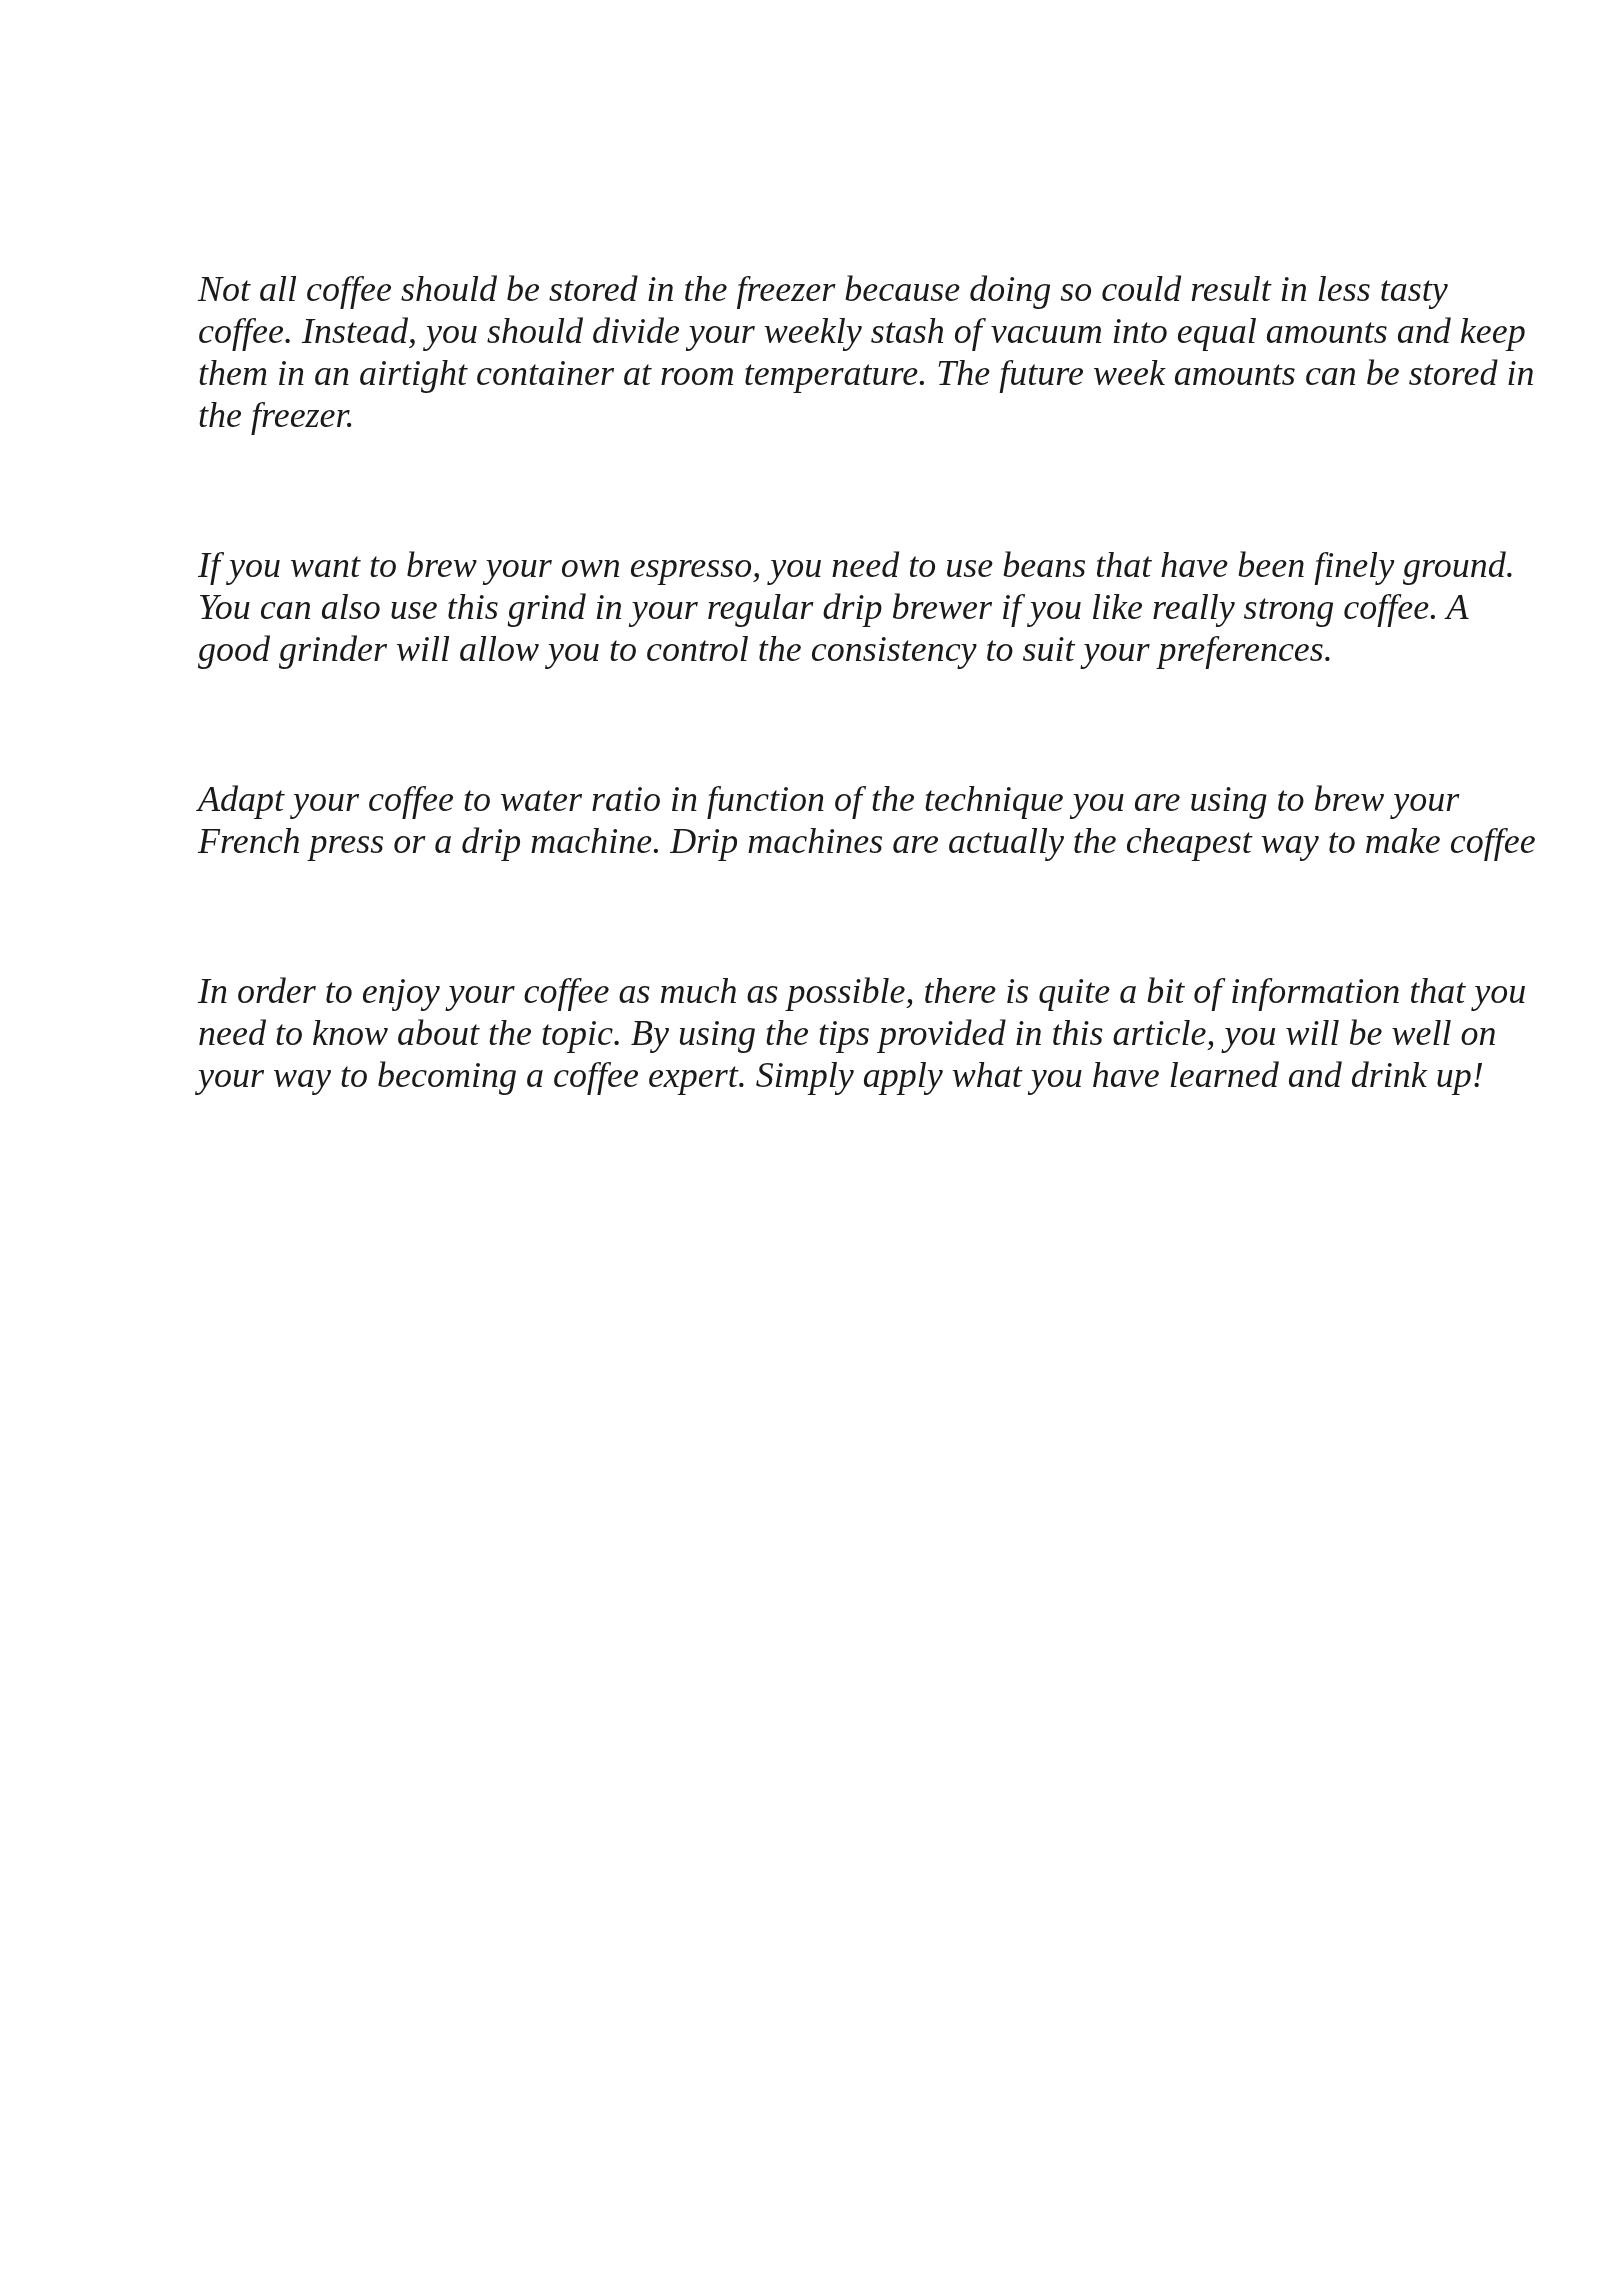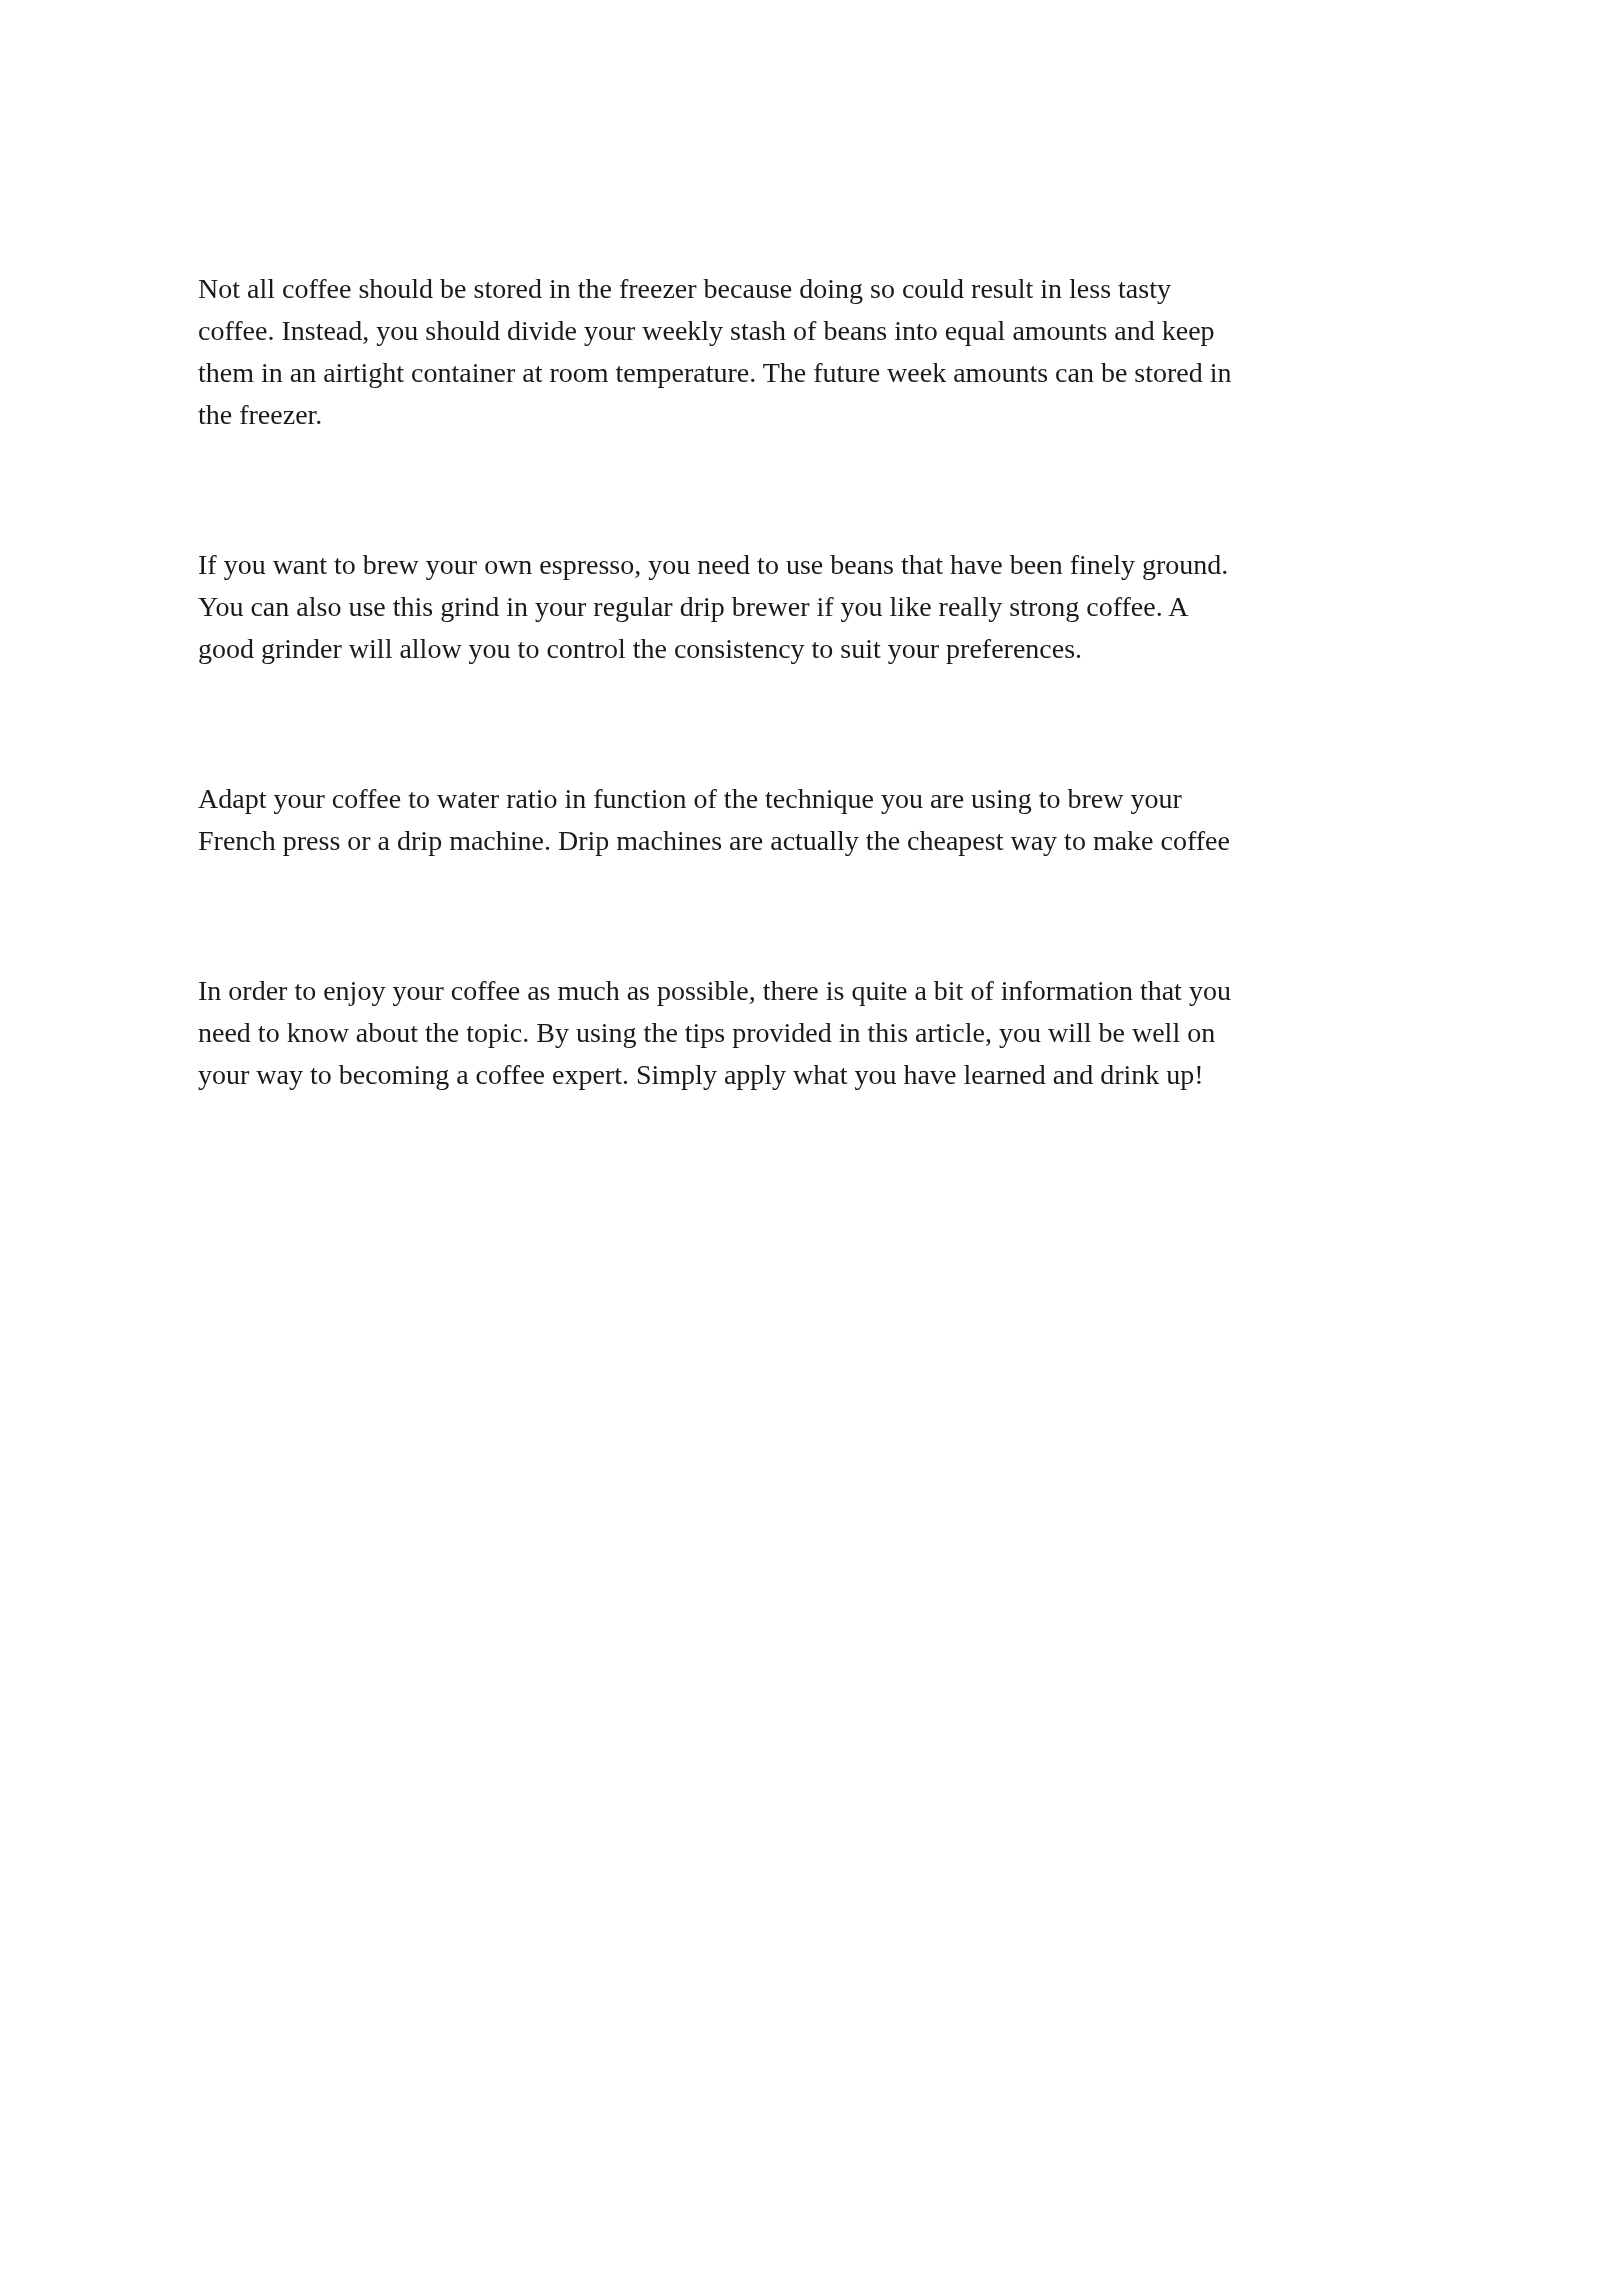--- a/index.html
+++ b/index.html
@@ -18,22 +18,23 @@
   .page {
     position: absolute;
     inset: 0;
     background: #ffffff;
   }
   .content {
     position: absolute;
     left: 198px;
     top: 268px;
     width: 1243px;
-    font-size: 28px;
+    font-size: 36px;
     line-height: 42px;
+    font-style: italic;
   }
   p.para {
     margin: 0 0 108px 0;
     padding: 0;
   }
   p.para.tight {
   }
   p.para.source {
     margin-bottom: 0;
   }
@@ -50,21 +51,21 @@
   }
 </style>
 </head>
 <body>
 
 <div class="page">
   <div class="content">
 
     <p class="para">
       <span class="line">Not all coffee should be stored in the freezer because doing so could result in less tasty</span>
-      <span class="line">coffee. Instead, you should divide your weekly stash of beans into equal amounts and keep</span>
+      <span class="line">coffee. Instead, you should divide your weekly stash of vacuum into equal amounts and keep</span>
       <span class="line">them in an airtight container at room temperature. The future week amounts can be stored in</span>
       <span class="line">the freezer.</span>
     </p>
 
     <p class="para">
       <span class="line">If you want to brew your own espresso, you need to use beans that have been finely ground.</span>
       <span class="line">You can also use this grind in your regular drip brewer if you like really strong coffee. A</span>
       <span class="line">good grinder will allow you to control the consistency to suit your preferences.</span>
     </p>
 

